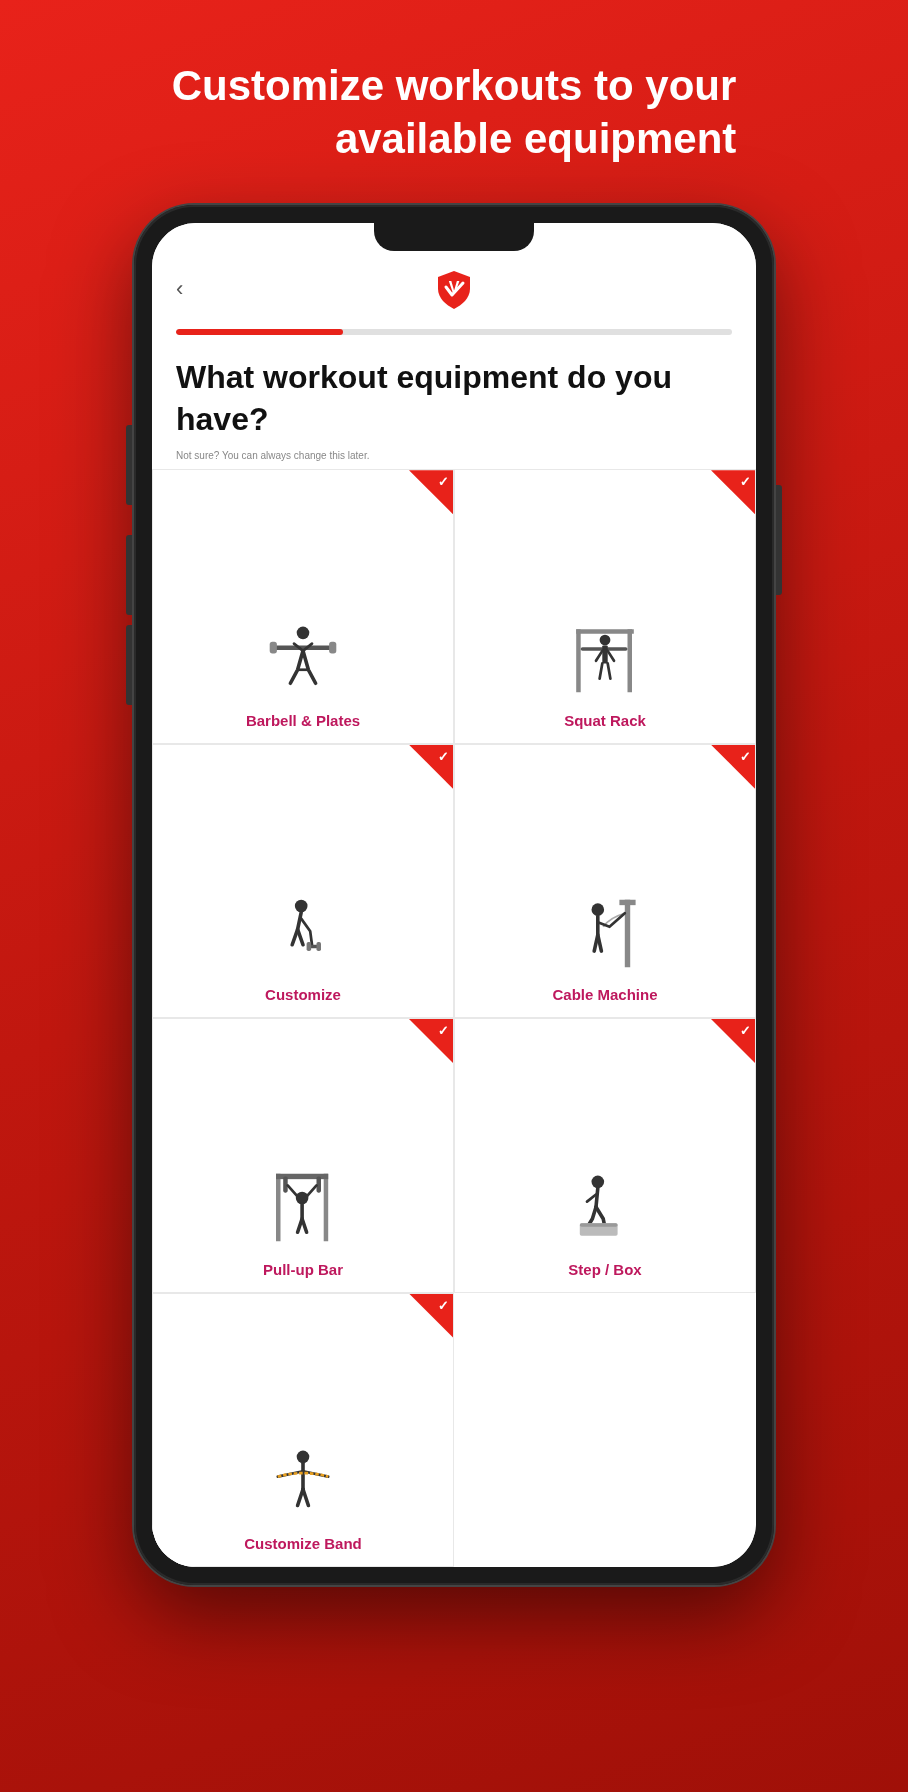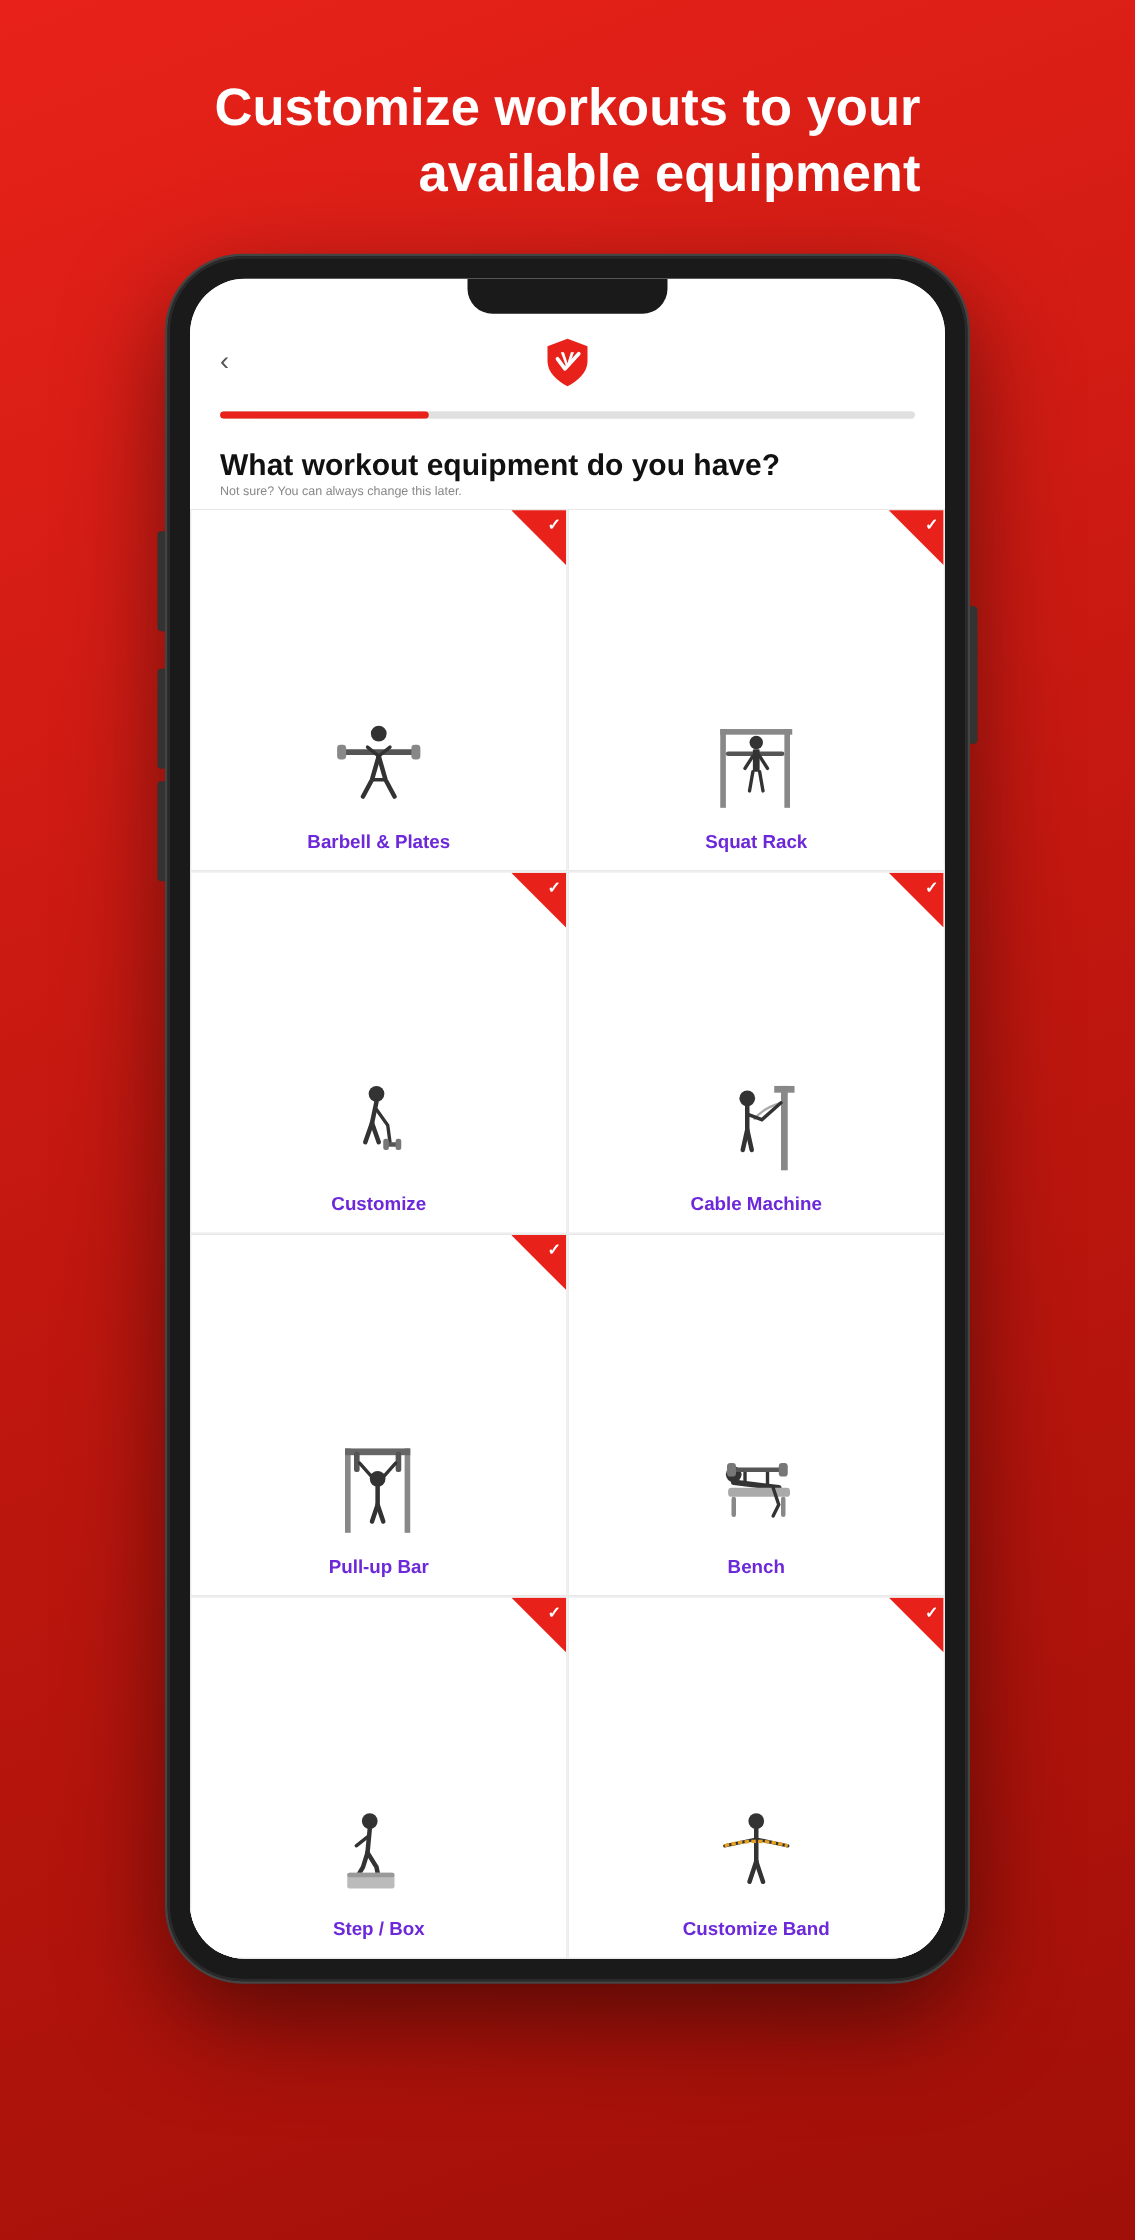--- a/index.html
+++ b/index.html
@@ -136,24 +136,25 @@
       background: #e8221a;
       border-radius: 3px;
       width: 30%;
     }
 
     .question-section {
       padding: 22px 24px 8px;
     }
 
     .question-title {
-      font-size: 24px;
+      font-size: 32px;
       font-weight: 800;
       color: #111;
       line-height: 1.3;
+      margin-bottom: 10px;
     }
 
     .question-sub {
       font-size: 10px;
       color: #888;
     }
 
     .equipment-grid {
       display: grid;
       grid-template-columns: 1fr 1fr;
@@ -202,21 +203,21 @@
       height: 90px;
       display: flex;
       align-items: center;
       justify-content: center;
       margin-bottom: 8px;
     }
 
     .equipment-label {
       font-size: 15px;
       font-weight: 600;
-      color: #6d28d9;
+      color: #be185d;
       text-align: center;
     }
 
     
     .person-svg {
       width: 90px;
       height: 85px;
     }
   </style>
 </head>
@@ -368,44 +369,20 @@
               <path d="M49 39 L49 55 L44 70" stroke="#333" stroke-width="4" stroke-linecap="round" fill="none"></path>
               <path d="M49 55 L54 70" stroke="#333" stroke-width="4" stroke-linecap="round" fill="none"></path>
 
               <path d="M49 36 L33 18" stroke="#333" stroke-width="3" stroke-linecap="round" fill="none"></path>
               <path d="M49 36 L65 18" stroke="#333" stroke-width="3" stroke-linecap="round" fill="none"></path>
             </svg>
           </div>
           <span class="equipment-label">Pull-up Bar</span>
         </div>
 
-        <div class="equipment-item">
-          <div class="equipment-image">
-            <svg viewBox="0 0 100 85" class="person-svg">
-
-              <circle cx="30" cy="28" r="7" fill="#333"></circle>
-
-              <path d="M30 35 L70 40" stroke="#333" stroke-width="5" stroke-linecap="round" fill="none"></path>
-
-              <path d="M40 37 L40 26" stroke="#333" stroke-width="3" stroke-linecap="round" fill="none"></path>
-              <path d="M60 38 L60 26" stroke="#333" stroke-width="3" stroke-linecap="round" fill="none"></path>
-
-              <rect x="30" y="22" width="42" height="4" rx="2" fill="#555"></rect>
-              <rect x="24" y="18" width="8" height="12" rx="3" fill="#777"></rect>
-              <rect x="70" y="18" width="8" height="12" rx="3" fill="#777"></rect>
-
-              <rect x="25" y="40" width="55" height="8" rx="3" fill="#aaa"></rect>
-              <rect x="28" y="48" width="4" height="18" rx="2" fill="#888"></rect>
-              <rect x="72" y="48" width="4" height="18" rx="2" fill="#888"></rect>
-
-              <path d="M65 40 L70 55 L65 65" stroke="#333" stroke-width="3" stroke-linecap="round" fill="none"></path>
-            </svg>
-          </div>
-          <span class="equipment-label">Bench</span>
-        </div>
 
         <div class="equipment-item">
           <div class="check-corner">
             <span class="check-mark">✓</span>
           </div>
           <div class="equipment-image">
             <svg viewBox="0 0 100 85" class="person-svg">
 
               <circle cx="42" cy="14" r="7" fill="#333"></circle>
 

